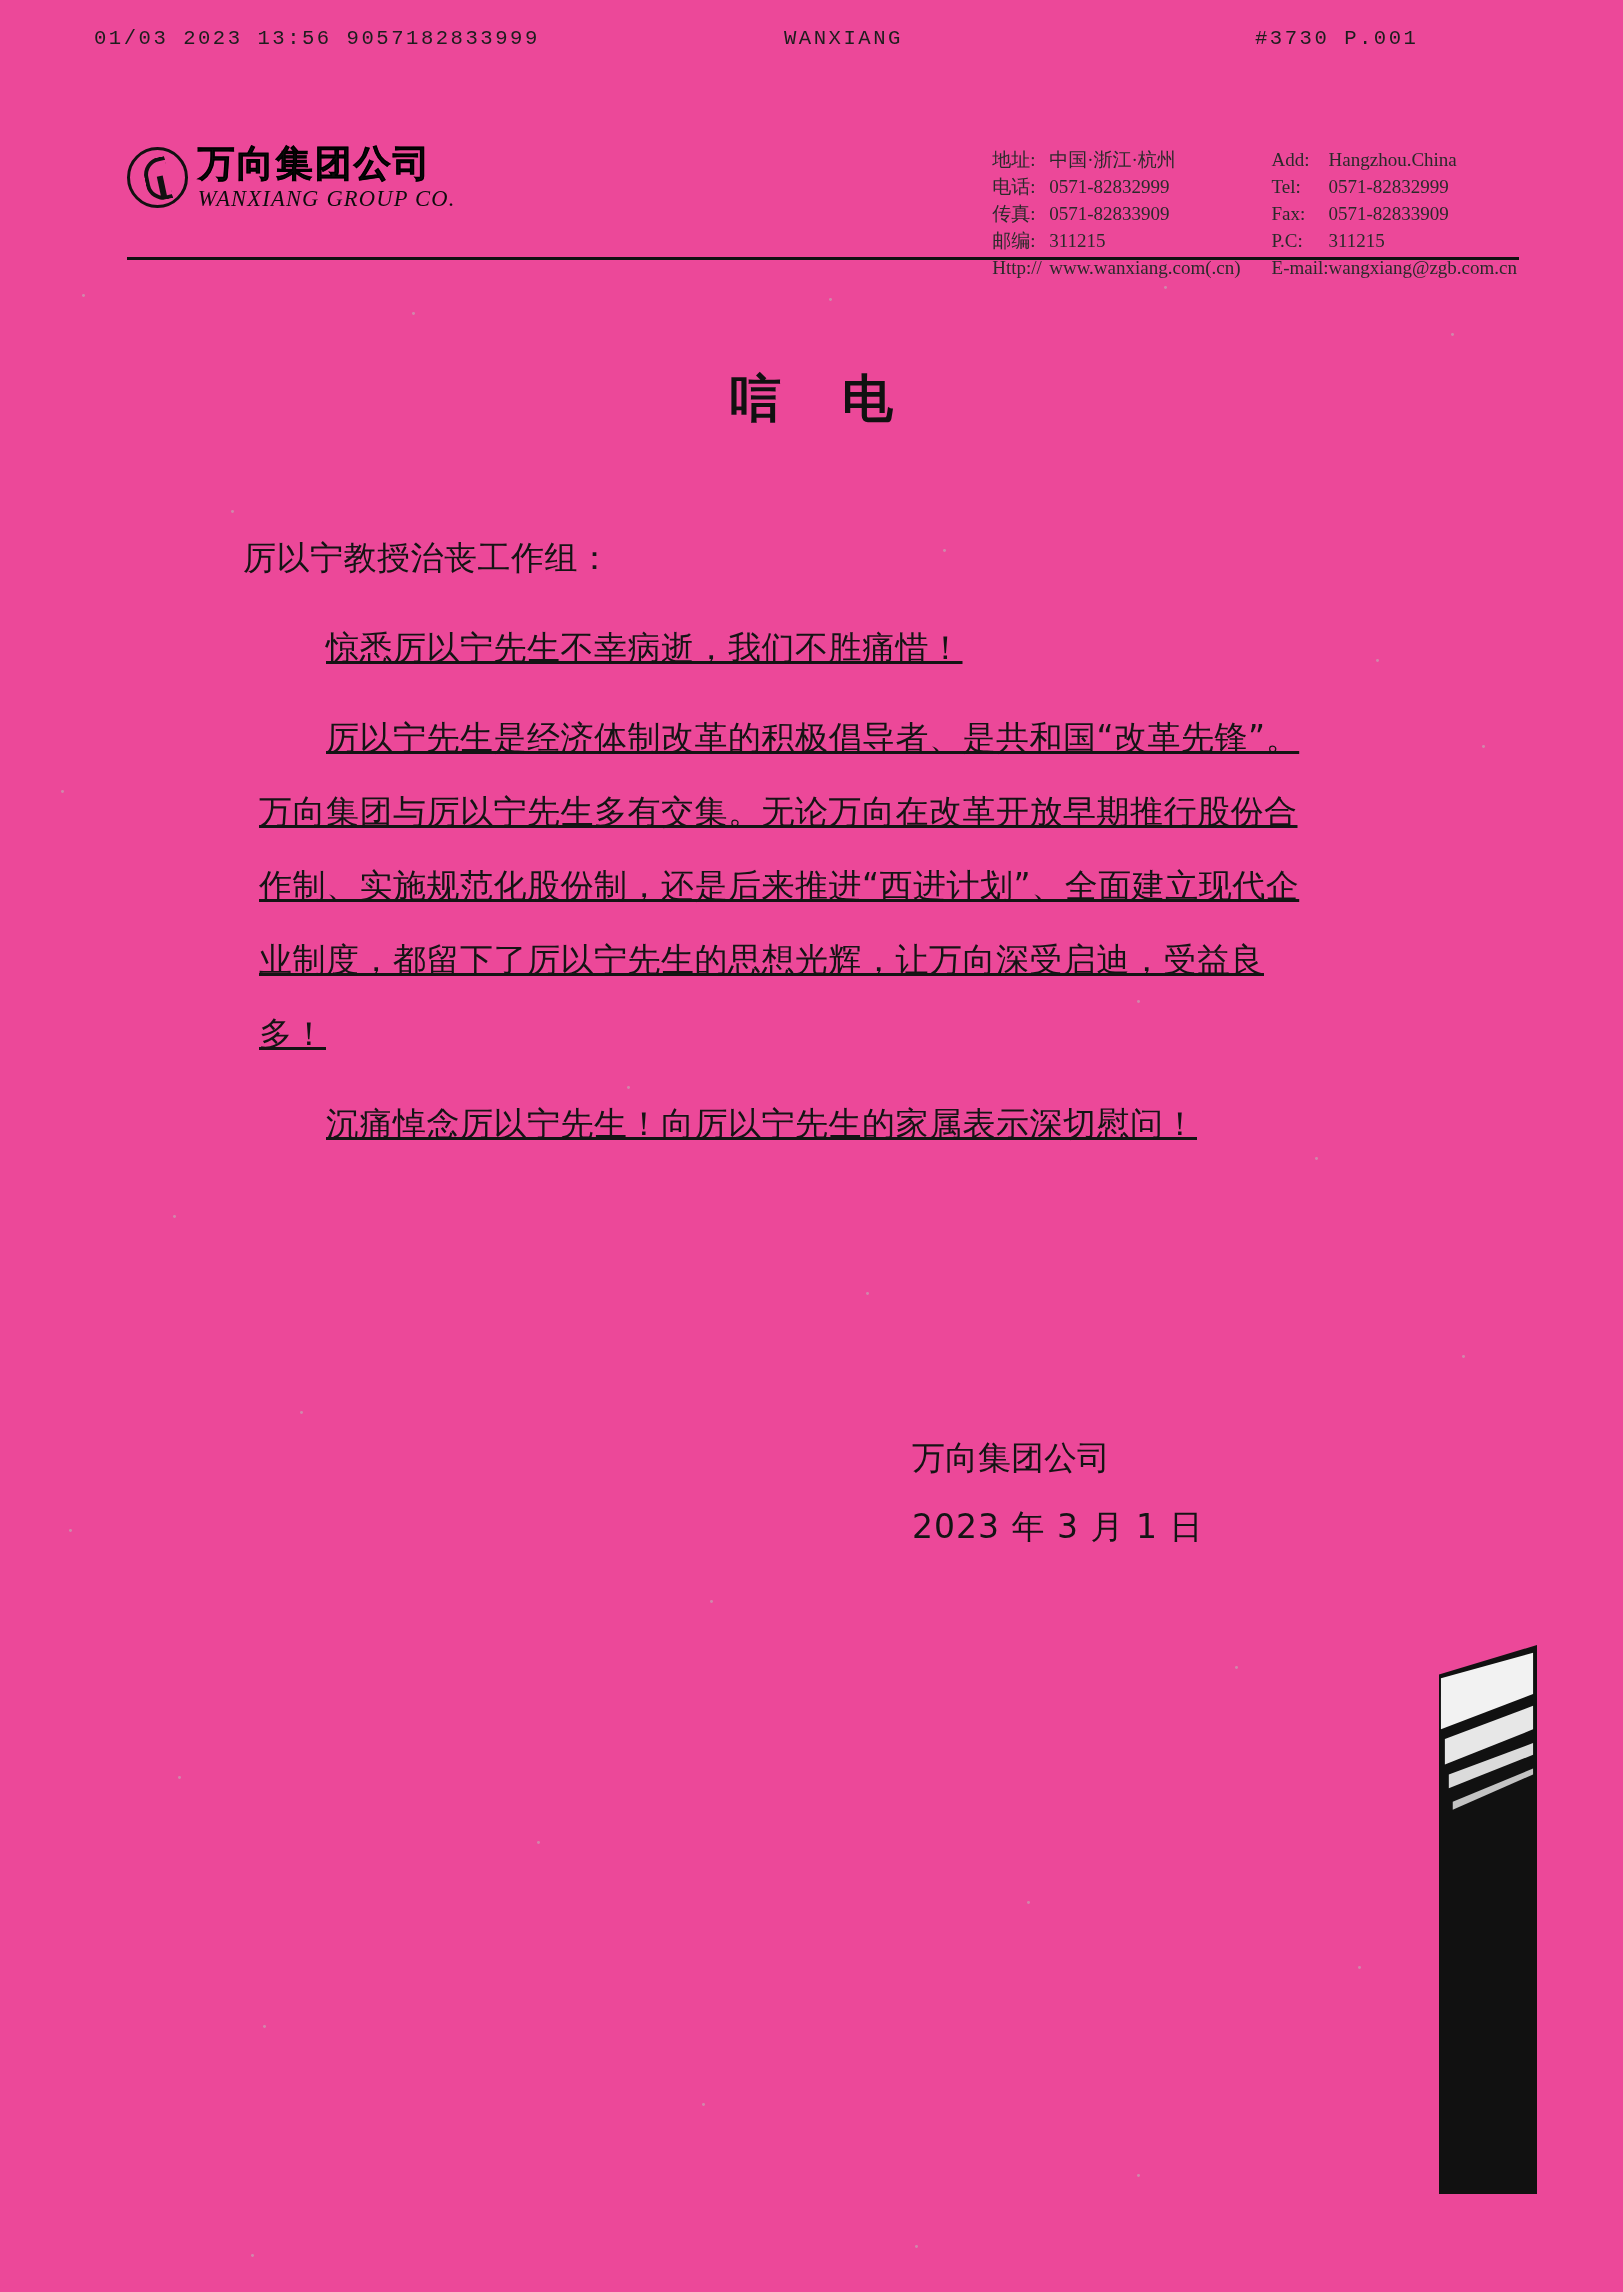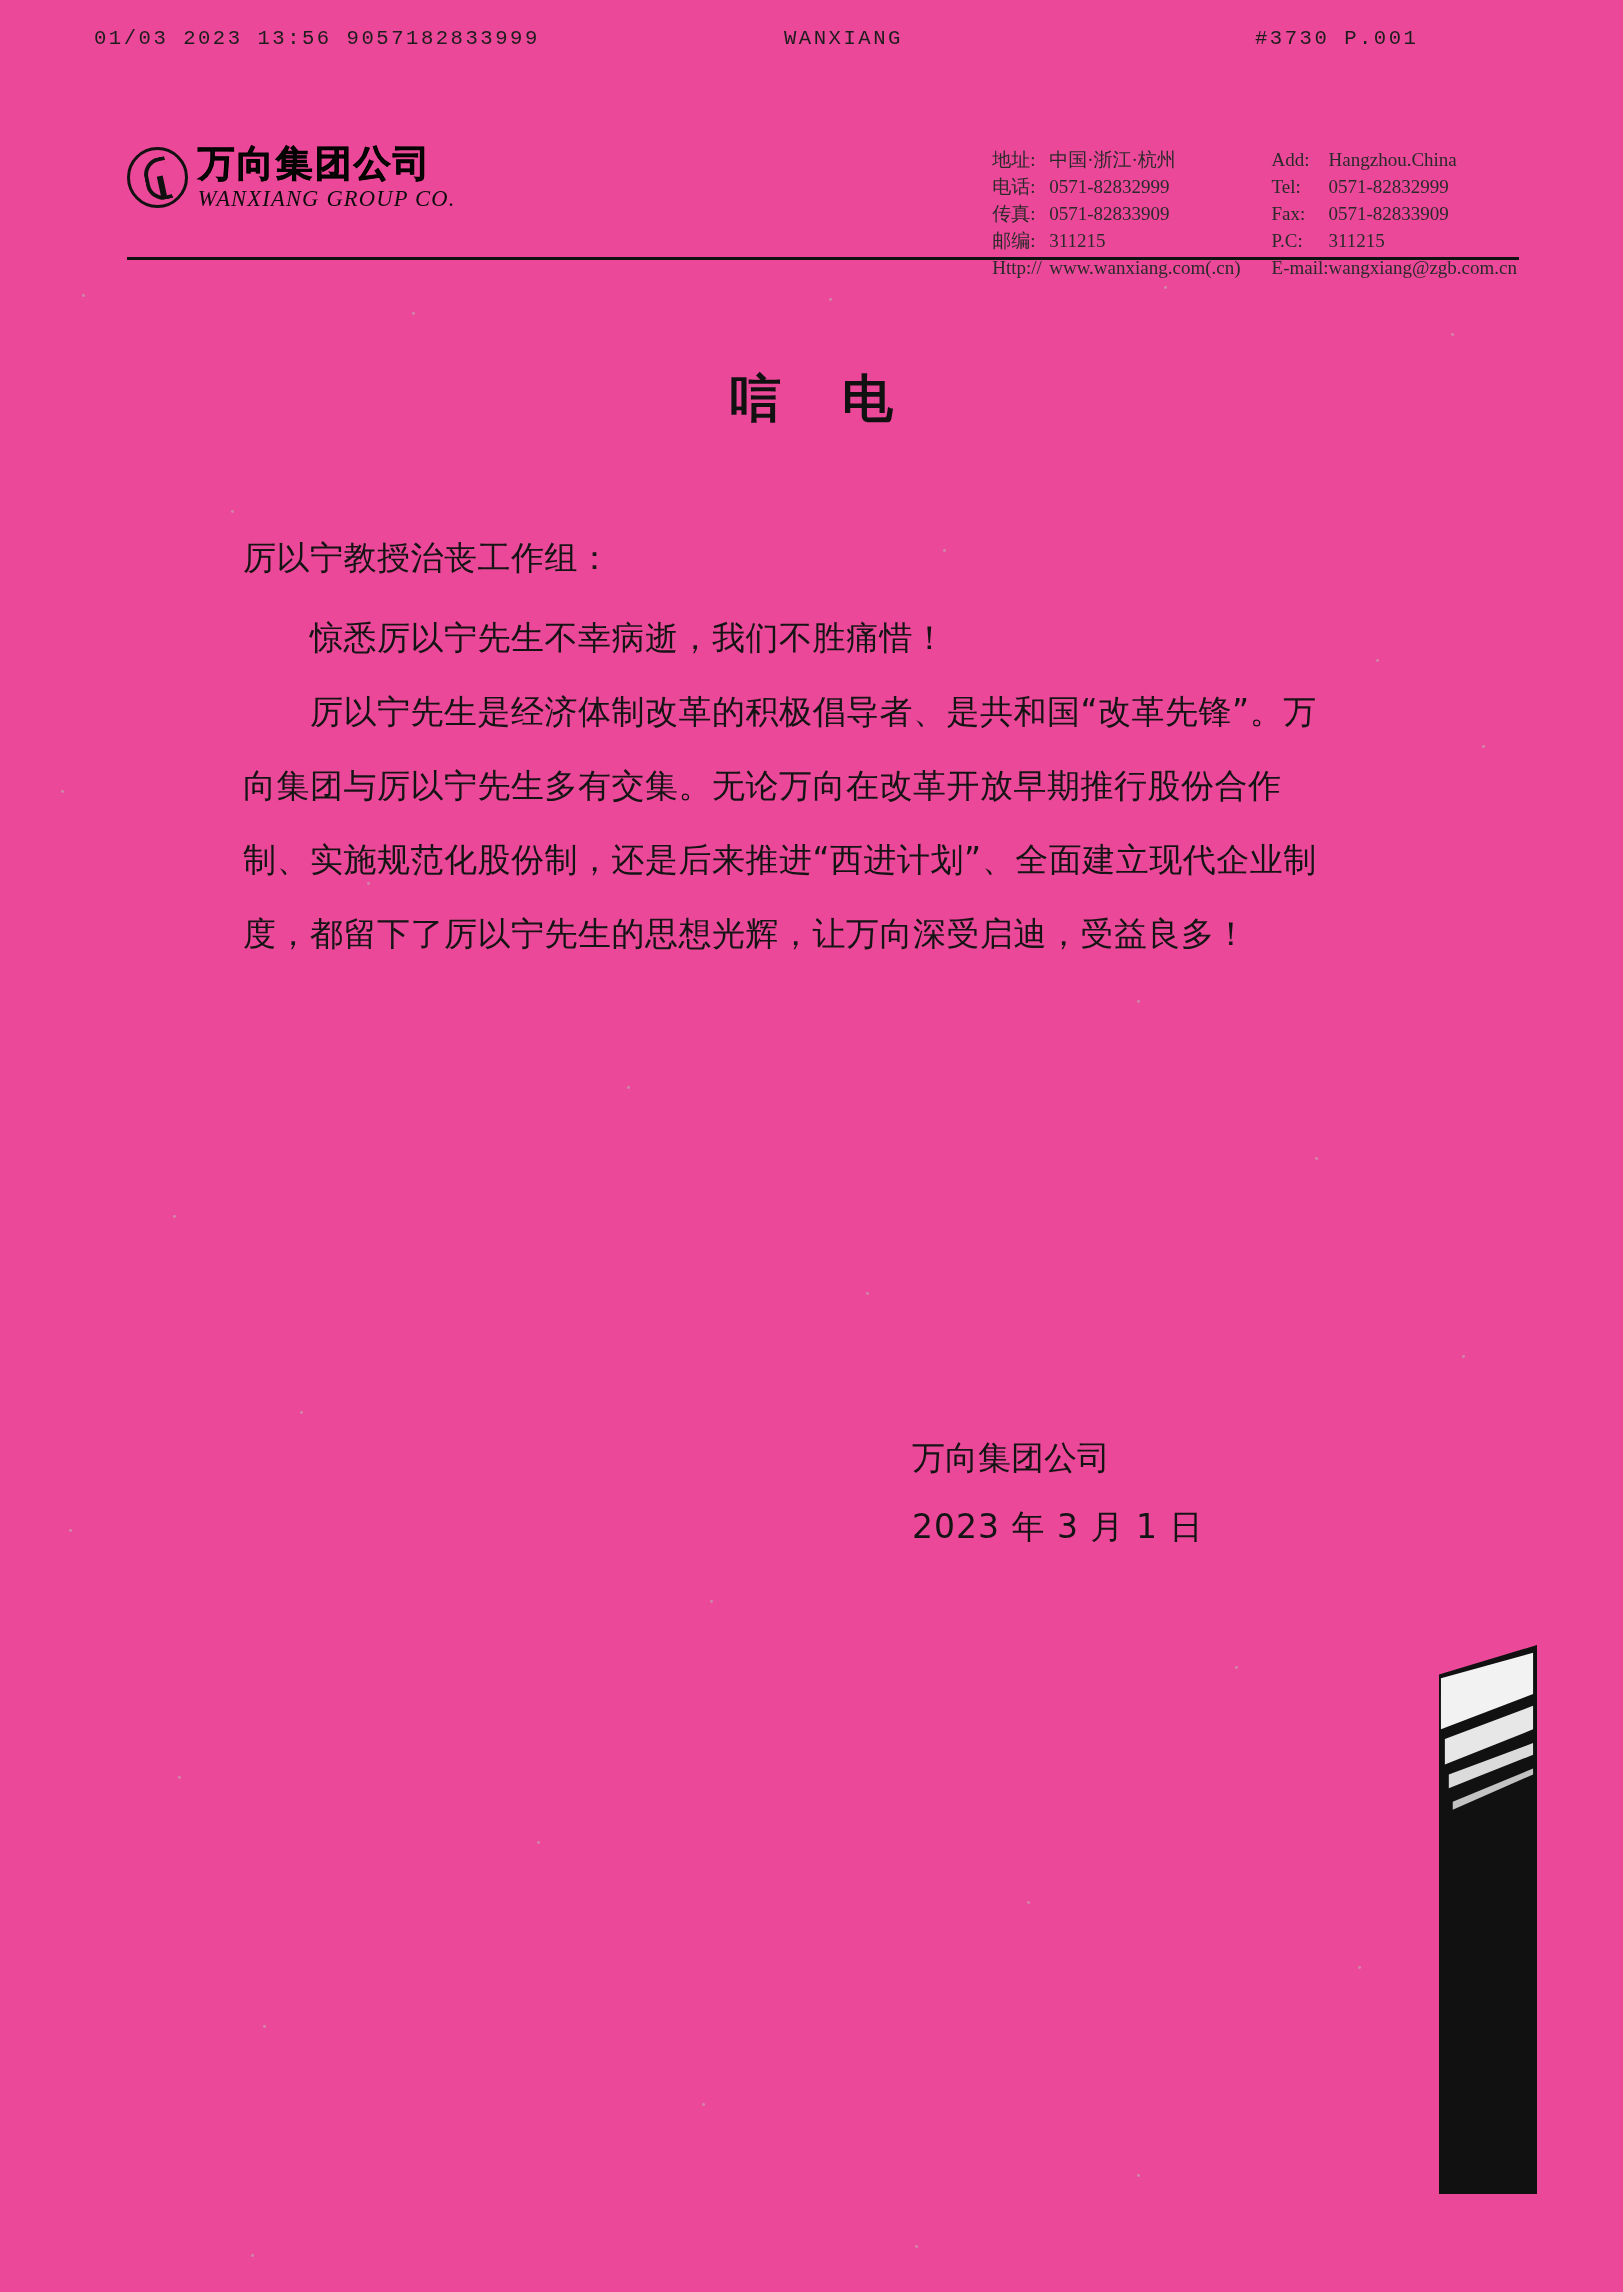--- a/index.html
+++ b/index.html
@@ -160,21 +160,21 @@
     top: 521px;
     left: 243px;
     width: 1100px;
     font-family: "DejaVu Sans", sans-serif;
     font-size: 33px;
     line-height: 74px;
     color: #141414;
     letter-spacing: 0.5px;
   }
   .p-addressee { margin: 0 0 5.9px 0; }
-  .p-indent { margin: 0; text-indent: 67px; }
+  .p-indent { margin: 16px; text-indent: 67px; text-decoration: underline; }
 
   
   .sign-block {
     position: absolute;
     top: 1423px;
     left: 912px;
     font-family: "DejaVu Sans", sans-serif;
     font-size: 33px;
     line-height: 69px;
     color: #141414;
@@ -229,20 +229,21 @@
   </div>
 
   <div class="rule"></div>
 
   <div class="doc-title">唁电</div>
 
   <div class="body-block">
     <p class="p-addressee">厉以宁教授治丧工作组：</p>
     <p class="p-indent">惊悉厉以宁先生不幸病逝，我们不胜痛惜！</p>
     <p class="p-indent">厉以宁先生是经济体制改革的积极倡导者、是共和国“改革先锋”。万向集团与厉以宁先生多有交集。无论万向在改革开放早期推行股份合作制、实施规范化股份制，还是后来推进“西进计划”、全面建立现代企业制度，都留下了厉以宁先生的思想光辉，让万向深受启迪，受益良多！</p>
+    <p class="p-indent">沉痛悼念厉以宁先生！向厉以宁先生的家属表示深切慰问！</p>
   </div>
 
   <div class="sign-block">
     <div>万向集团公司</div>
     <div class="sign-date">2023 年 3 月 1 日</div>
   </div>
 
   <svg class="scan-artifact" viewBox="0 0 100 560" preserveAspectRatio="none">
     <polygon points="0,30 100,0 100,560 0,560" fill="#111111"></polygon>
     <polygon points="2,34 96,8 96,50 2,86" fill="#ffffff" opacity="0.95"></polygon>

